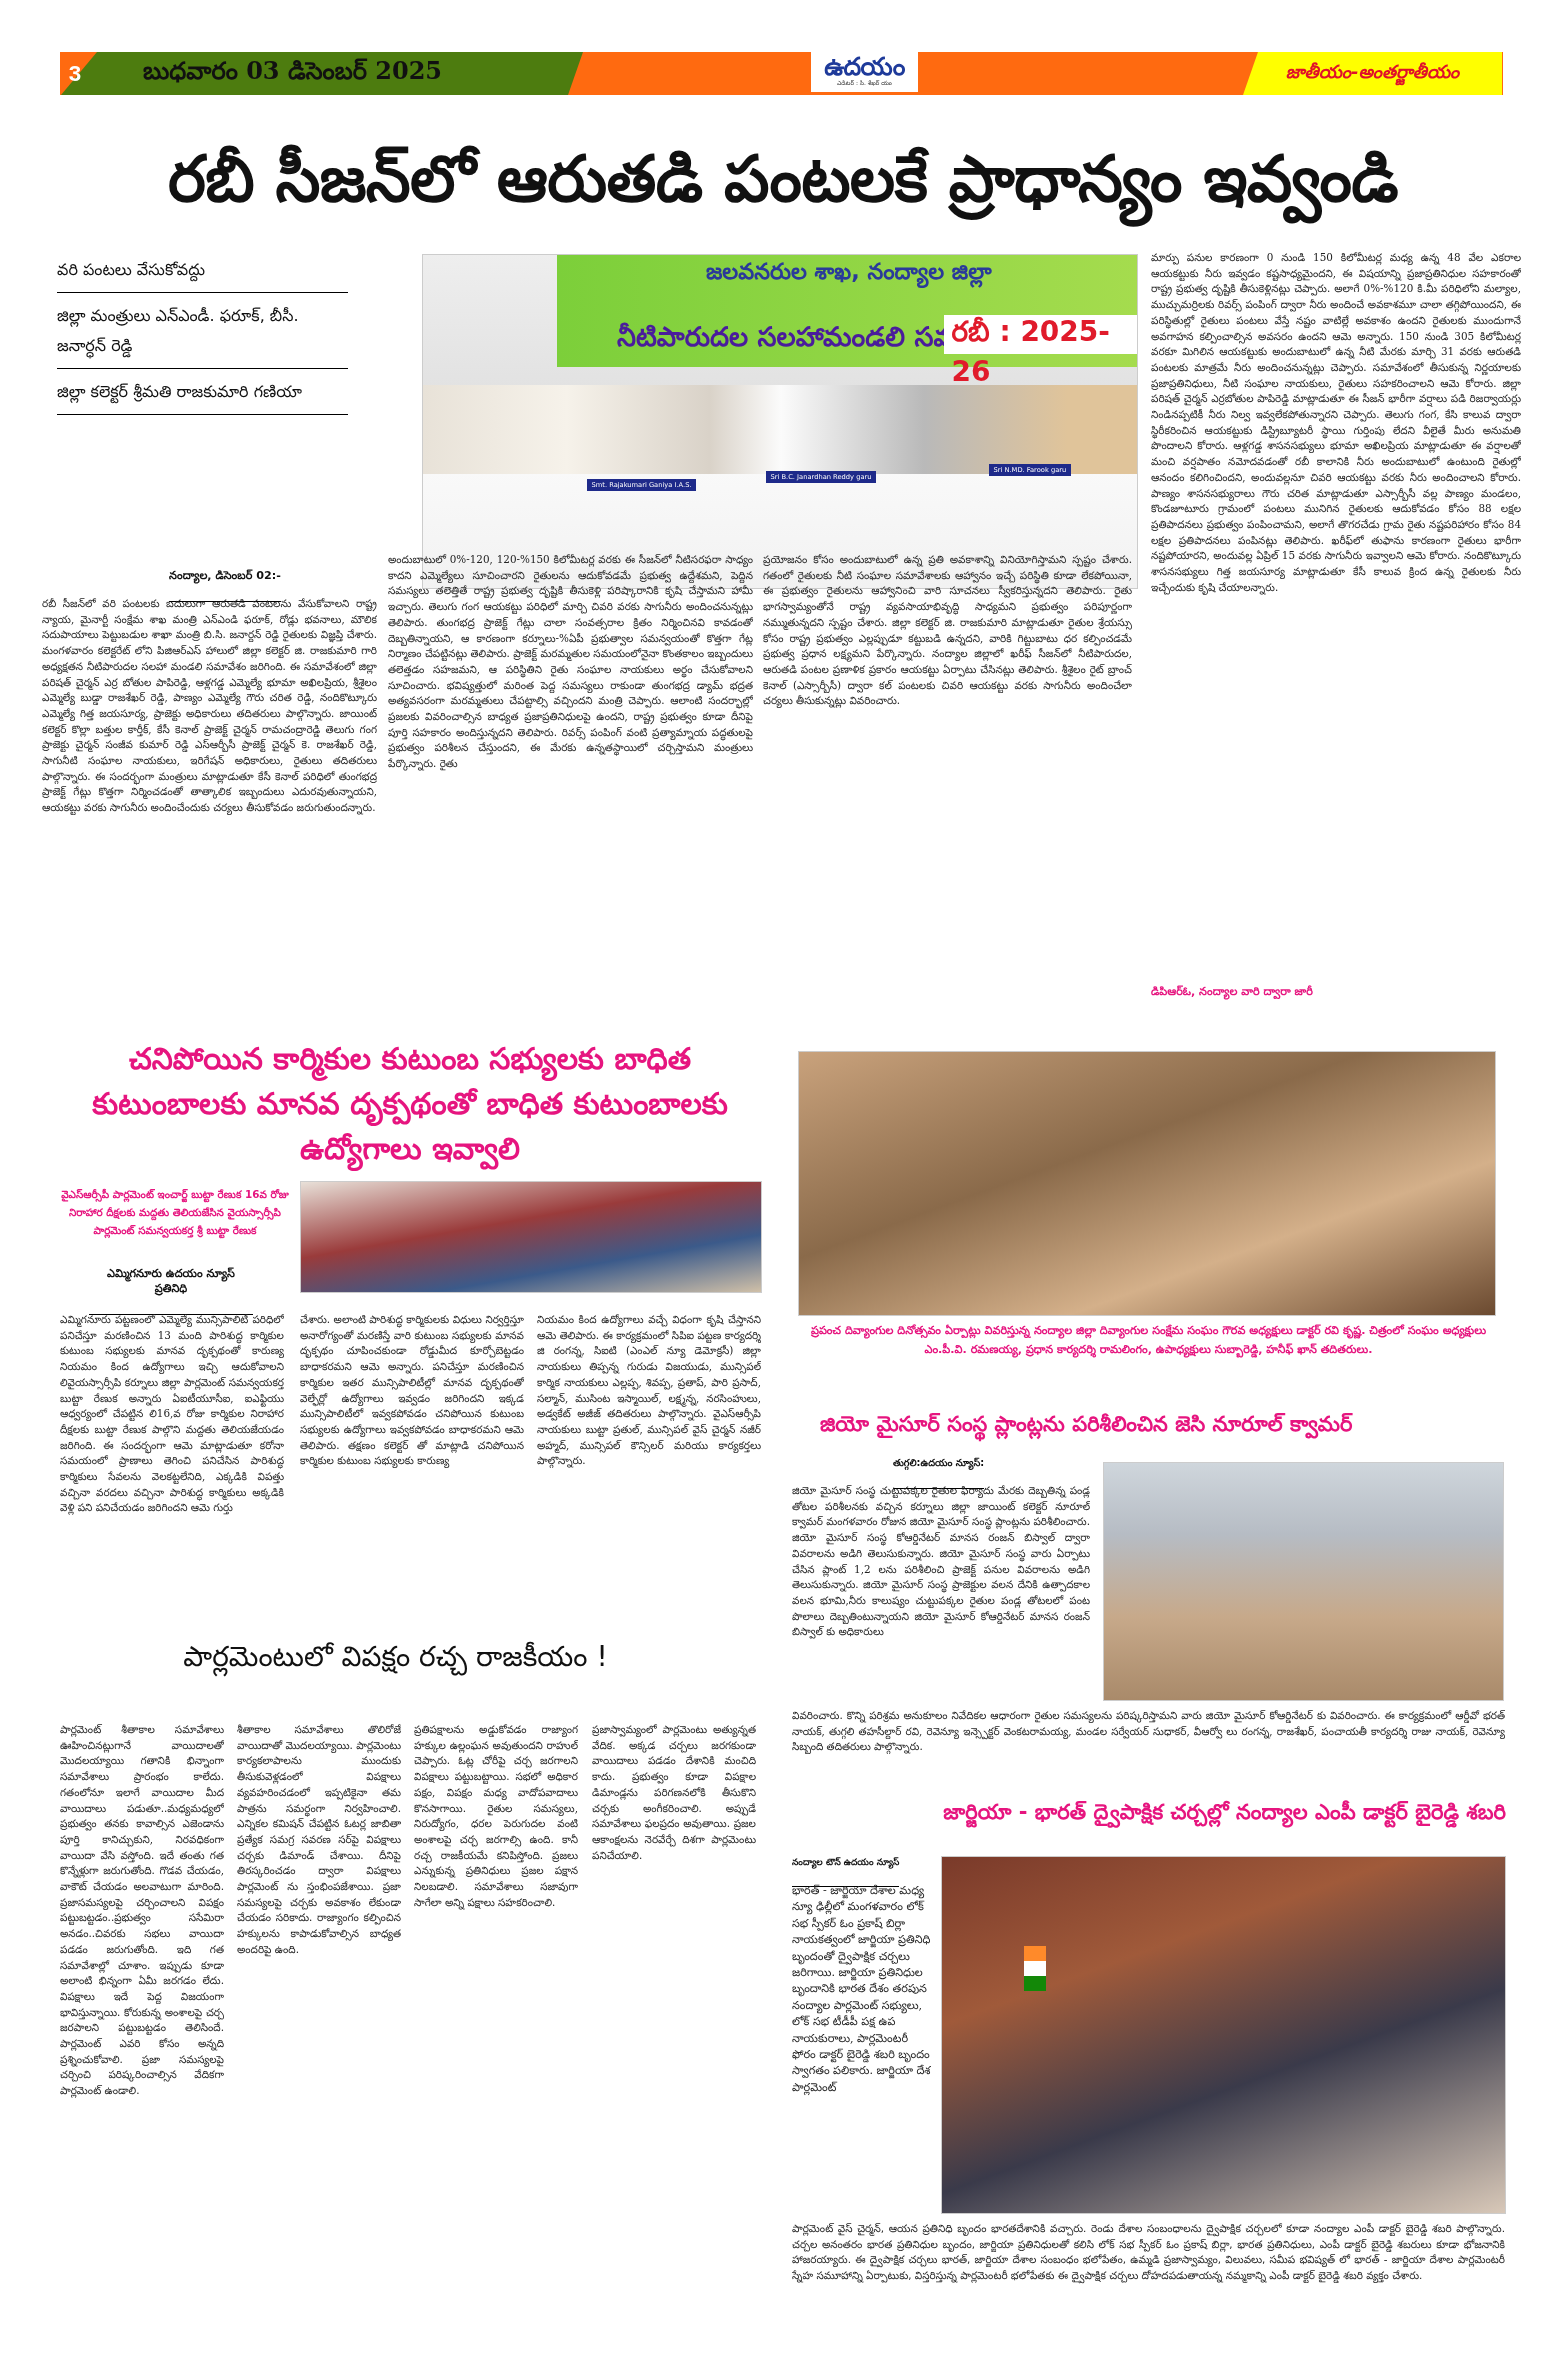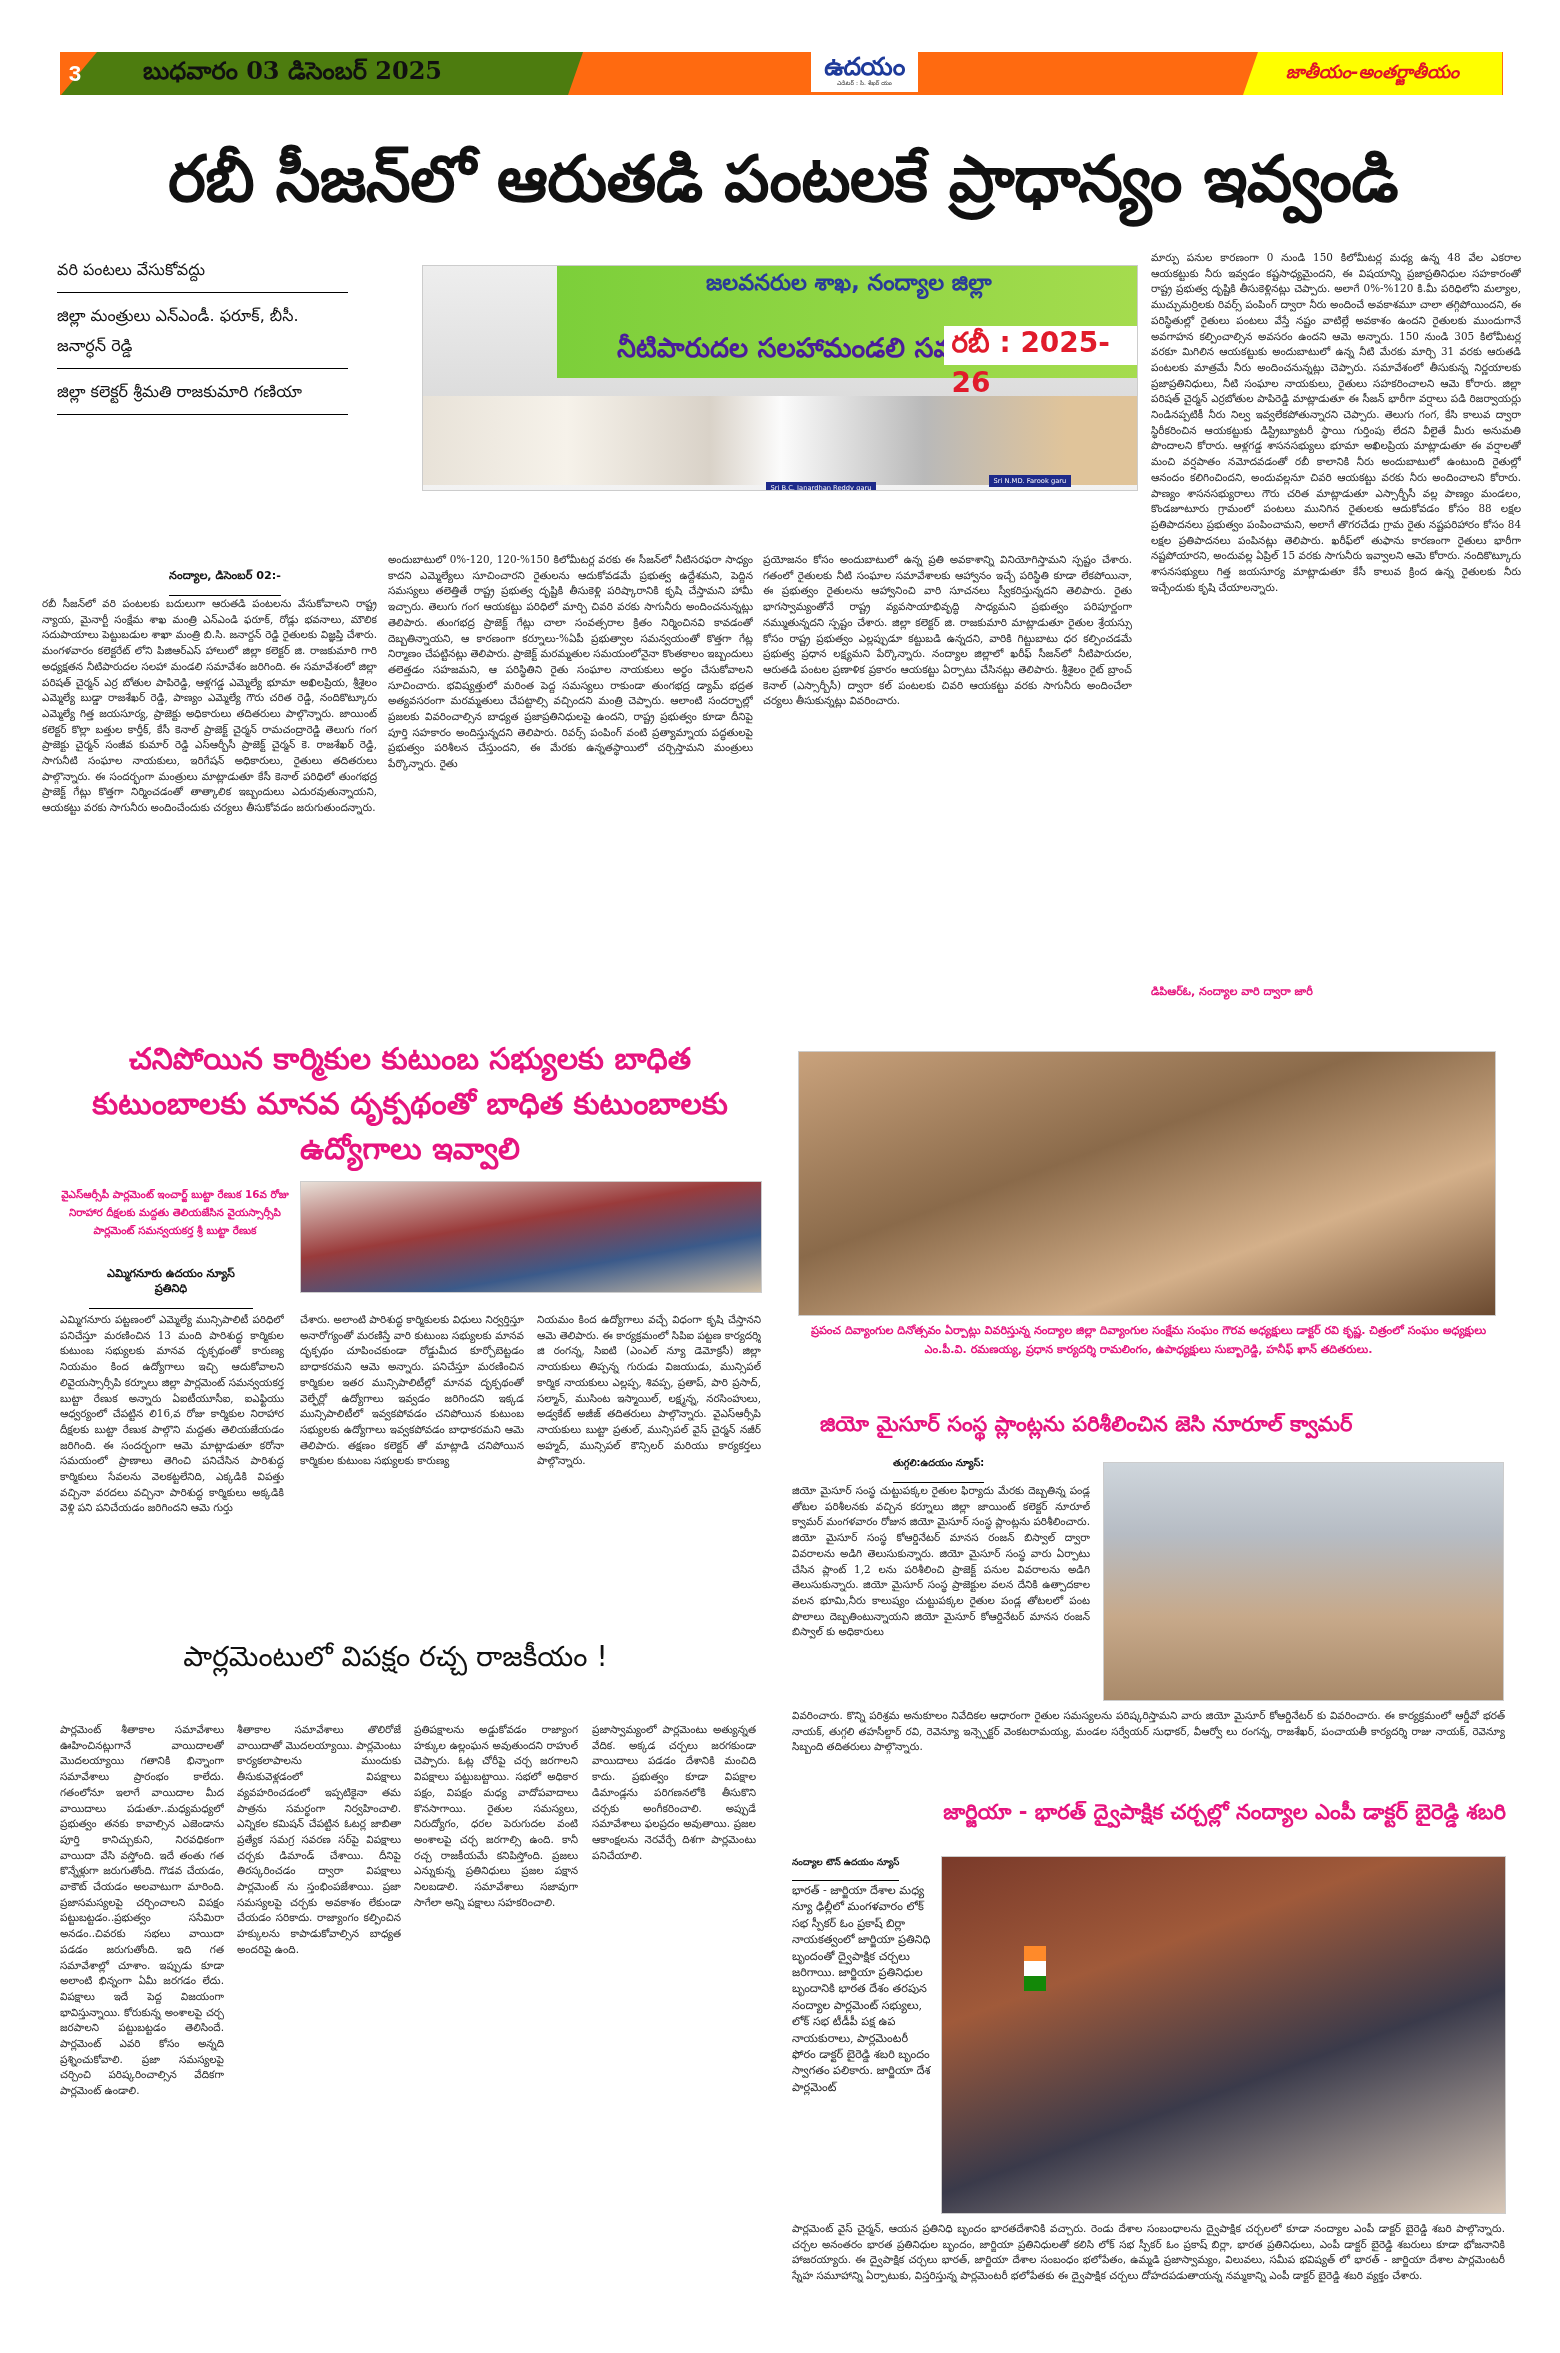--- a/index.html
+++ b/index.html
@@ -10,24 +10,24 @@
 .hdr{left:60px;top:52px;width:1443px;height:43px;background:#ff6a10}
 .pgno{left:60px;top:52px;width:30px;height:43px;color:#fff;font:bold 22.4px "Liberation Sans",sans-serif;display:flex;align-items:center;justify-content:center}
 .date{left:61px;top:52px;width:522px;height:43px;background:#4d7c0f;clip-path:polygon(36px 0,100% 0,calc(100% - 15px) 100%,0 100%);display:flex;align-items:center;padding-left:82px;font:bold 24px "DejaVu Serif",serif}
 .logo{left:811px;top:49px;width:107px;height:43px;background:#fff;display:flex;flex-direction:column;align-items:center;justify-content:center}
 .logo .l1{font:bold 25px "DejaVu Sans",sans-serif;color:#1e3a9a;letter-spacing:-0.7px;line-height:1}
 .logo .l2{font-size:6px;color:#333}
 .sect{left:1243px;top:52px;width:259px;height:43px;background:#ffff00;clip-path:polygon(15px 0,100% 0,100% 100%,0 100%);display:flex;align-items:center;justify-content:center;color:#e0102a;font:italic bold 18px "DejaVu Sans",sans-serif}
 .h1{left:45px;top:142px;width:1476px;font:bold 64px "DejaVu Sans",sans-serif;letter-spacing:-0.7px;text-align:center}
 .subs{left:57px;top:253px;width:291px}
 .subs div{font-size:16px;line-height:30px;padding:1.5px 0 7.5px;border-bottom:1.5px solid #000;margin-bottom:6px}
-.dateline{font:bold 11.2px "DejaVu Sans",sans-serif;text-align:center;border-bottom:1.5px solid #000;padding-bottom:11px;display:inline-block}
+.dateline{font:bold 11.2px "DejaVu Sans",sans-serif;text-align:center;border-bottom:1.5px solid #000;padding-bottom:17px;display:inline-block}
 .body{font:10.4px/15.7px "DejaVu Serif",serif;text-align:justify;color:#222}
 .photo{overflow:hidden;border:0.7px solid #ccc}
-.ph-meeting{left:422px;top:265px;width:716px;height:226px;background:linear-gradient(180deg,#eeeeee 0%,#dcdcdc 60%,#fafafa 60%,#f2f2f2 100%)}
+.ph-meeting{left:422px;top:254px;width:716px;height:335px;background:linear-gradient(180deg,#eeeeee 0%,#dcdcdc 60%,#fafafa 60%,#f2f2f2 100%)}
 .banner{left:134px;top:0;width:581px;height:112px;background:linear-gradient(90deg,#7ccf3a,#a5dc4e);}
 .banner .bt{position:absolute;left:60px;top:66px;font:bold 27px "DejaVu Sans",sans-serif;color:#4a1c9c}
 .banner .rb{position:absolute;right:0;top:60px;width:194px;height:39px;background:#fff;color:#e01b2b;font:bold 28px "DejaVu Sans",sans-serif;padding-left:7.5px}
 .pink{color:#e6157f}
 .h2{font:bold 30px/45px "DejaVu Sans",sans-serif;text-align:center}
 .h3{font:bold 21px "DejaVu Sans",sans-serif}
 .cap{font:bold 11.2px/19.4px "DejaVu Sans",sans-serif;text-align:center}
 .ph{background:linear-gradient(160deg,#c9a27c,#8a6a4a 40%,#d4b08a 70%,#6b4a30)}
 .ph3{background:linear-gradient(180deg,#cfd6dc 0%,#b6bcc4 30%,#c7a98a 65%,#a98a6a 100%)}
 .ph4{background:linear-gradient(160deg,#7a3a2a,#a05a3a 30%,#3a3a4a 60%,#d8c8b8)}

